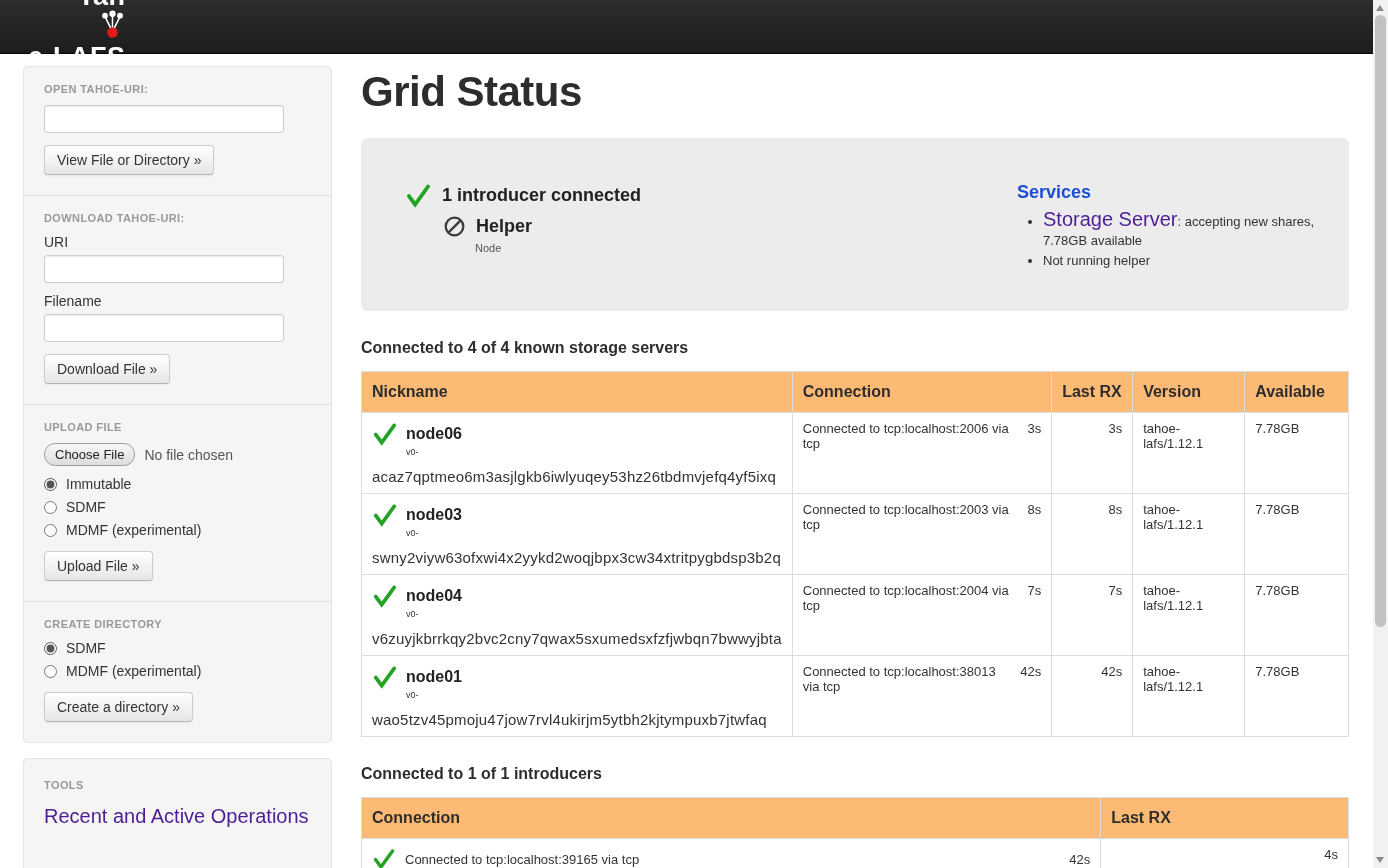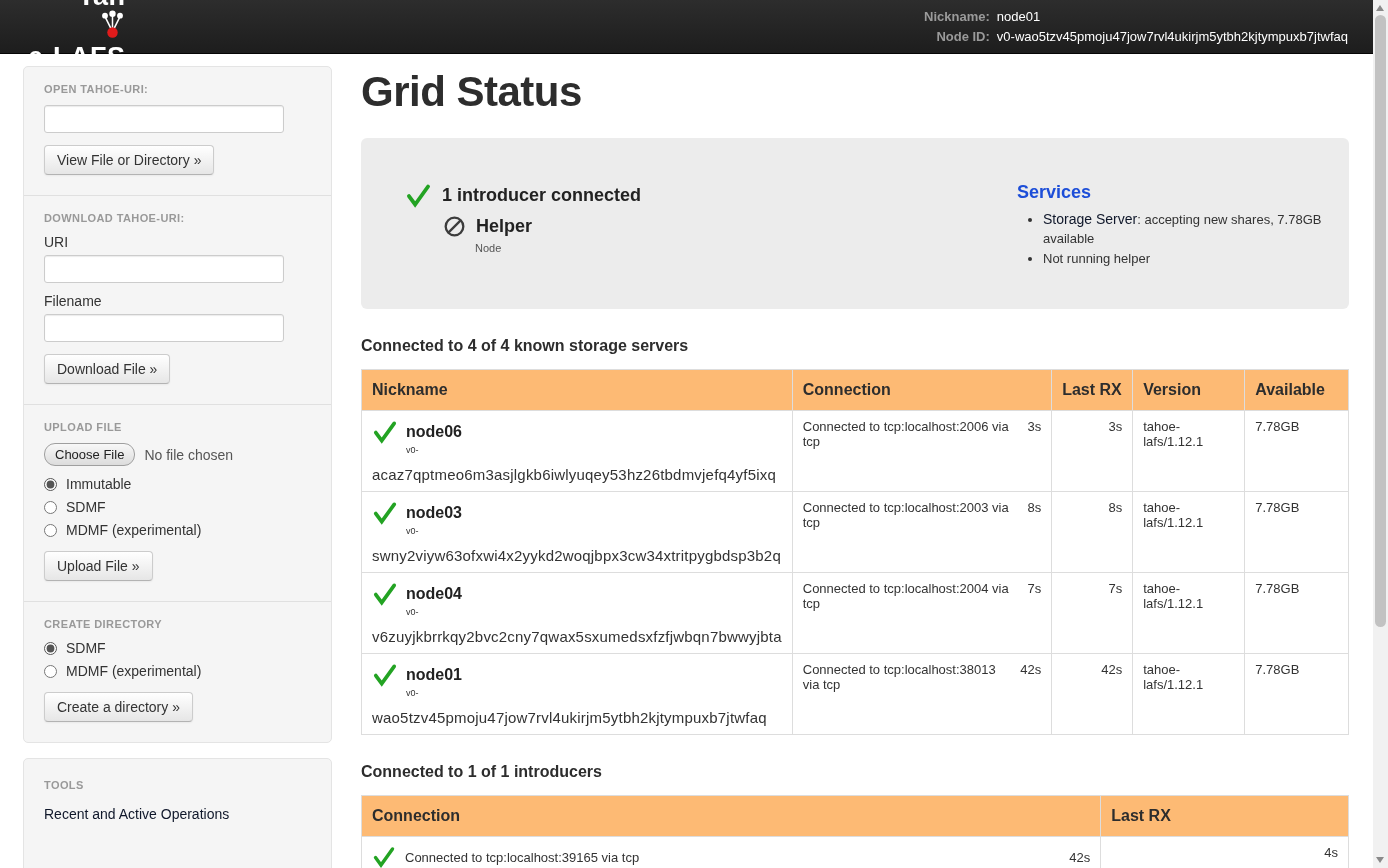--- a/index.html
+++ b/index.html
@@ -51,21 +51,21 @@
   .file-row { display:flex; align-items:center; margin-bottom:10px; }
   .btn-file { padding:3px 10px; font-size:13px; color:#222;
               background:linear-gradient(#f8f8f8,#dcdcdc); border:1px solid #9f9f9f;
               border-radius:11px; cursor:pointer; font-family:inherit; }
   .file-status { margin-left:9px; font-size:14px; color:#555; }
   .radio-row { display:flex; align-items:center; margin:7px 0; font-size:14px;
                color:#333; cursor:pointer; }
   .radio-row input { margin-right:9px; accent-color:#555; width:13px; height:13px; }
   .tools-panel { margin-top:15px; height:130px; padding:20px; }
   .tools-panel .side-label { margin-bottom:14px; }
-  a.link { color:#0f172a; text-decoration:none; font-size:14px; }
+  a.link { color:#4c1d95; text-decoration:none; font-size:20px; }
 
   
   h1.page-title { font-size:42px; font-weight:700; color:#2d2d2d; margin:2px 0 22px;
                   letter-spacing:-.5px; }
   .well { background:#ececec; border-radius:6px; padding:44px 10px 40px 44px;
           display:flex; margin-bottom:26px; }
   .well-left { flex:1; }
   .status-line { display:flex; align-items:center; gap:10px; font-size:18px;
                  font-weight:700; color:#222; }
   .status-line.helper { margin:6px 0 0 38px; }
@@ -115,26 +115,20 @@
         <line x1="13" y1="23" x2="5" y2="7" stroke="#fff" stroke-width="1.6"></line>
         <line x1="13" y1="23" x2="13" y2="5" stroke="#fff" stroke-width="1.6"></line>
         <line x1="13" y1="23" x2="21" y2="7" stroke="#fff" stroke-width="1.6"></line>
         <circle cx="5" cy="6" r="3.1" fill="#fff"></circle>
         <circle cx="13" cy="4" r="3.4" fill="#fff"></circle>
         <circle cx="21" cy="6" r="3.1" fill="#fff"></circle>
         <circle cx="13" cy="24" r="5.6" fill="#e01b1b"></circle>
       </svg>
     </span>
     <span>e-LAFS</span>
-  </div>
-  <div class="node-info">
-    <span class="lbl">Nickname:</span>
-    <span class="val">node01</span>
-    <span class="lbl">Node ID:</span>
-    <span class="val">v0-wao5tzv45pmoju47jow7rvl4ukirjm5ytbh2kjtympuxb7jtwfaq</span>
   </div>
 </header>
 
 <div class="layout">
 
   <aside>
     <div class="panel">
 
       <section>
         <div class="side-label">OPEN TAHOE-URI:</div>

